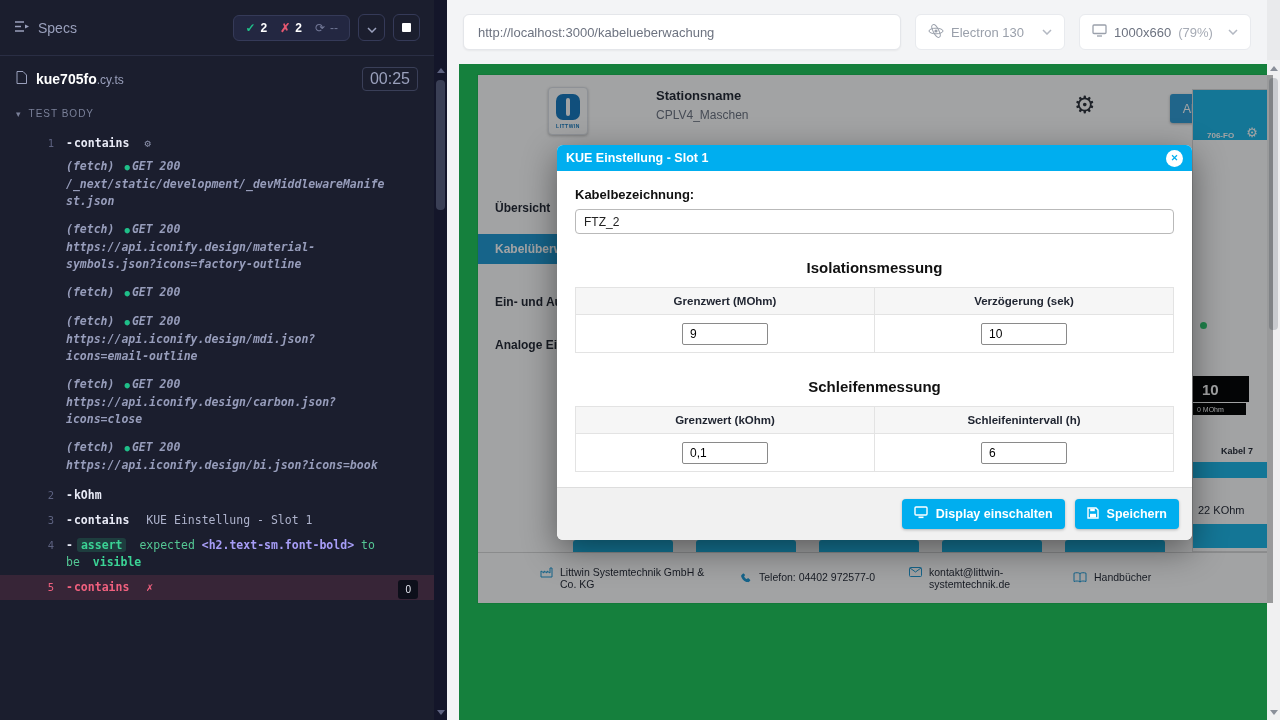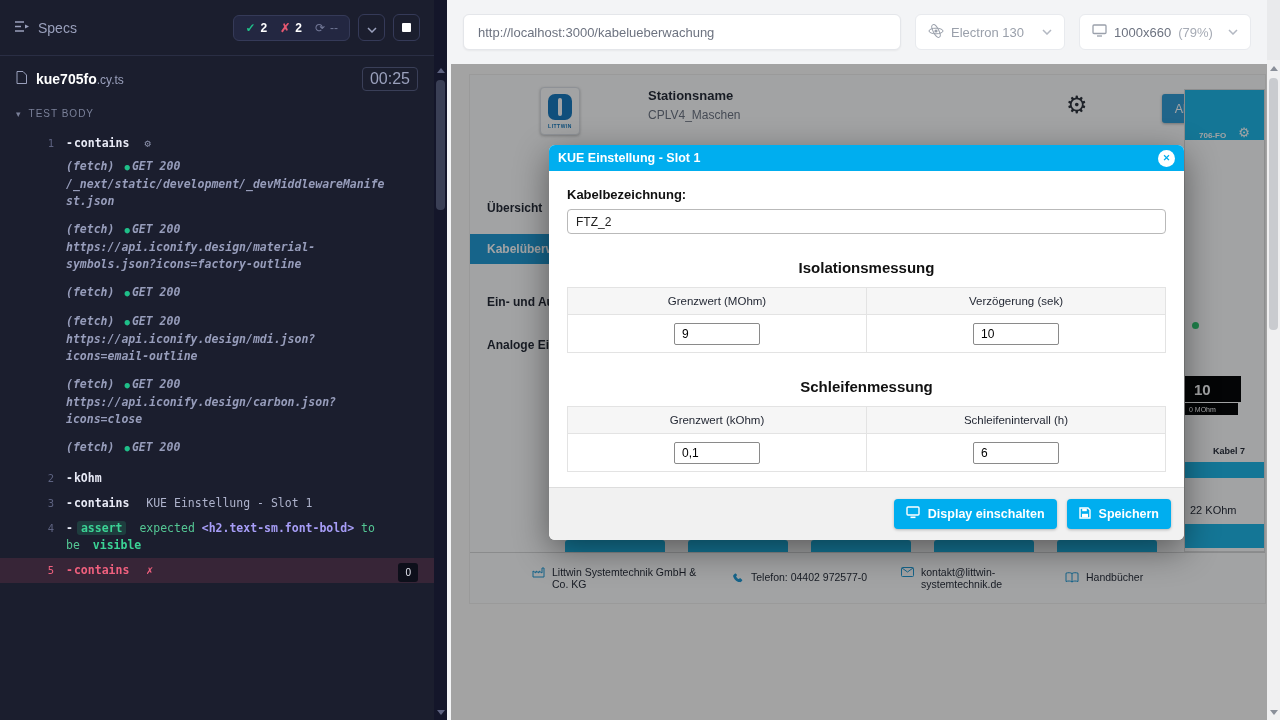--- a/index.html
+++ b/index.html
@@ -53,21 +53,21 @@
   .aut{position:absolute;left:447px;top:0;width:820px;height:720px;background:#f3f4f6}
   .toolbar{height:64px;display:flex;align-items:center;padding:0 16px;gap:14px}
   .url-bar{flex:1;height:36px;background:#fff;border:1px solid #e4e6ea;border-radius:6px;display:flex;align-items:center;padding:0 14px;color:#6d7380;font-size:13px;box-shadow:0 1px 2px rgba(0,0,0,.05)}
   .tb-select{height:36px;background:#fff;border:1px solid #e8eaee;border-radius:6px;display:flex;align-items:center;gap:7px;padding:0 12px;color:#9aa0ab;font-size:13px;cursor:pointer}
   .tb-browser{width:150px}
   .tb-viewport{width:172px}
   .vp-size{color:#6d7380}
   .vp-zoom{color:#a6abb5}
   .chev{margin-left:auto;display:flex}
 
-  .stage{position:absolute;left:4px;top:64px;width:820px;height:656px;background:#a3a3a3}
+  .stage{position:absolute;left:12px;top:64px;width:820px;height:656px;background:#15803d}
   .frame{position:absolute;left:19px;top:11px;width:795px;height:528px;background:#fff;overflow:hidden;box-shadow:0 0 0 1px rgba(0,0,0,.05)}
   .overlay{position:absolute;left:0;top:0;right:0;bottom:0;background:rgba(10,12,16,.38);z-index:5}
 
   
   .app-header{position:relative;height:66px;background:#fff}
   .logo{position:absolute;left:70px;top:12px;width:40px;height:48px;background:#fff;border:1px solid #dfe3e8;border-radius:4px;display:flex;flex-direction:column;align-items:center;justify-content:center;gap:3px;box-shadow:0 1px 3px rgba(0,0,0,.25);z-index:2}
   .logo-mark{width:24px;height:26px;background:#1478be;border-radius:7px;position:relative}
   .logo-mark:after{content:"";position:absolute;left:10px;top:4px;width:4px;height:18px;background:#fff;border-radius:2px}
   .logo-text{font-size:5px;color:#1478be;font-weight:bold;letter-spacing:.5px}
   .station{position:absolute;left:178px;top:13px}
@@ -103,21 +103,21 @@
 
   
   .modal{position:absolute;left:79px;top:70px;width:635px;height:395px;background:#fff;border-radius:6px;box-shadow:0 10px 34px rgba(0,0,0,.45);z-index:10;display:flex;flex-direction:column}
   .modal-header{height:26px;background:#00aeef;border-radius:6px 6px 0 0;display:flex;align-items:center;padding:0 9px;color:#fff;font-size:12.5px;font-weight:bold}
   .modal-close{margin-left:auto;width:17px;height:17px;border-radius:50%;background:#fff;color:#00aeef;font-size:9px;font-weight:bold;display:flex;align-items:center;justify-content:center;border:none;cursor:pointer}
   .modal-body{padding:12px 18px 0}
   .m-label{font-size:13px;font-weight:bold;color:#111;margin:4px 0 7px}
   .kabel-input{width:100%;height:25px;border:1px solid #b9b9b9;border-radius:4px;padding:0 8px;font-size:12px;font-family:"Liberation Sans",sans-serif;color:#222}
   .sec-title{text-align:center;font-size:15px;font-weight:bold;margin:25px 0 11px;color:#111}
   table.mtable{width:100%;border-collapse:collapse}
-  .mtable th{background:#f6f6f6;border:1px solid #e3e3e3;height:27px;font-size:11.5px;color:#1f2430;text-align:center;font-weight:normal}
+  .mtable th{background:#f6f6f6;border:1px solid #e3e3e3;height:27px;font-size:11.5px;color:#1f2430;text-align:center;font-weight:bold}
   .mtable td{border:1px solid #e3e3e3;height:38px;text-align:center}
   .cell-input{width:86px;height:22px;border:1px solid #8a8a8a;border-radius:2px;padding:0 7px;font-size:12px;font-family:"Liberation Sans",sans-serif}
   .modal-footer{margin-top:auto;background:#f1f1f1;border-top:1px solid #ddd;border-radius:0 0 6px 6px;height:53px;display:flex;align-items:center;justify-content:flex-end;gap:10px;padding:0 13px}
   .m-btn{height:30px;background:#00aeef;border:none;border-radius:4px;color:#fff;font-weight:bold;font-size:12.5px;display:flex;align-items:center;gap:8px;padding:0 12px;box-shadow:0 1px 3px rgba(0,0,0,.25);cursor:pointer}
 
   
   .page-scrollbar{position:absolute;right:0;top:60px;width:13px;height:660px;background:#f0f0f1}
   .page-scrollbar .tri-up{border-bottom-color:#8a8f99}
   .page-scrollbar .tri-down{border-top-color:#8a8f99}
   .page-thumb{position:absolute;left:2px;width:9px;border-radius:4px;background:#c9cbcf;top:18px;height:252px}
@@ -196,20 +196,21 @@
     <div class="fetch">
       <div><span>(fetch)</span><span class="dot">●</span><span>GET 200</span></div>
       <div class="fetch-url">https://api.iconify.design/mdi.json?icons=email-outline</div>
     </div>
     <div class="fetch">
       <div><span>(fetch)</span><span class="dot">●</span><span>GET 200</span></div>
       <div class="fetch-url">https://api.iconify.design/carbon.json?icons=close</div>
     </div>
     <div class="fetch">
       <div><span>(fetch)</span><span class="dot">●</span><span>GET 200</span></div>
+      <div class="fetch-url">https://api.iconify.design/bi.json?icons=book</div>
     </div>
 
     <div class="cmd">
       <span class="cmd-num">2</span>
       <span class="dash">-</span><span class="cmd-name">kOhm</span>
     </div>
 
     <div class="cmd">
       <span class="cmd-num">3</span>
       <span class="dash">-</span><span class="cmd-name">contains</span>

